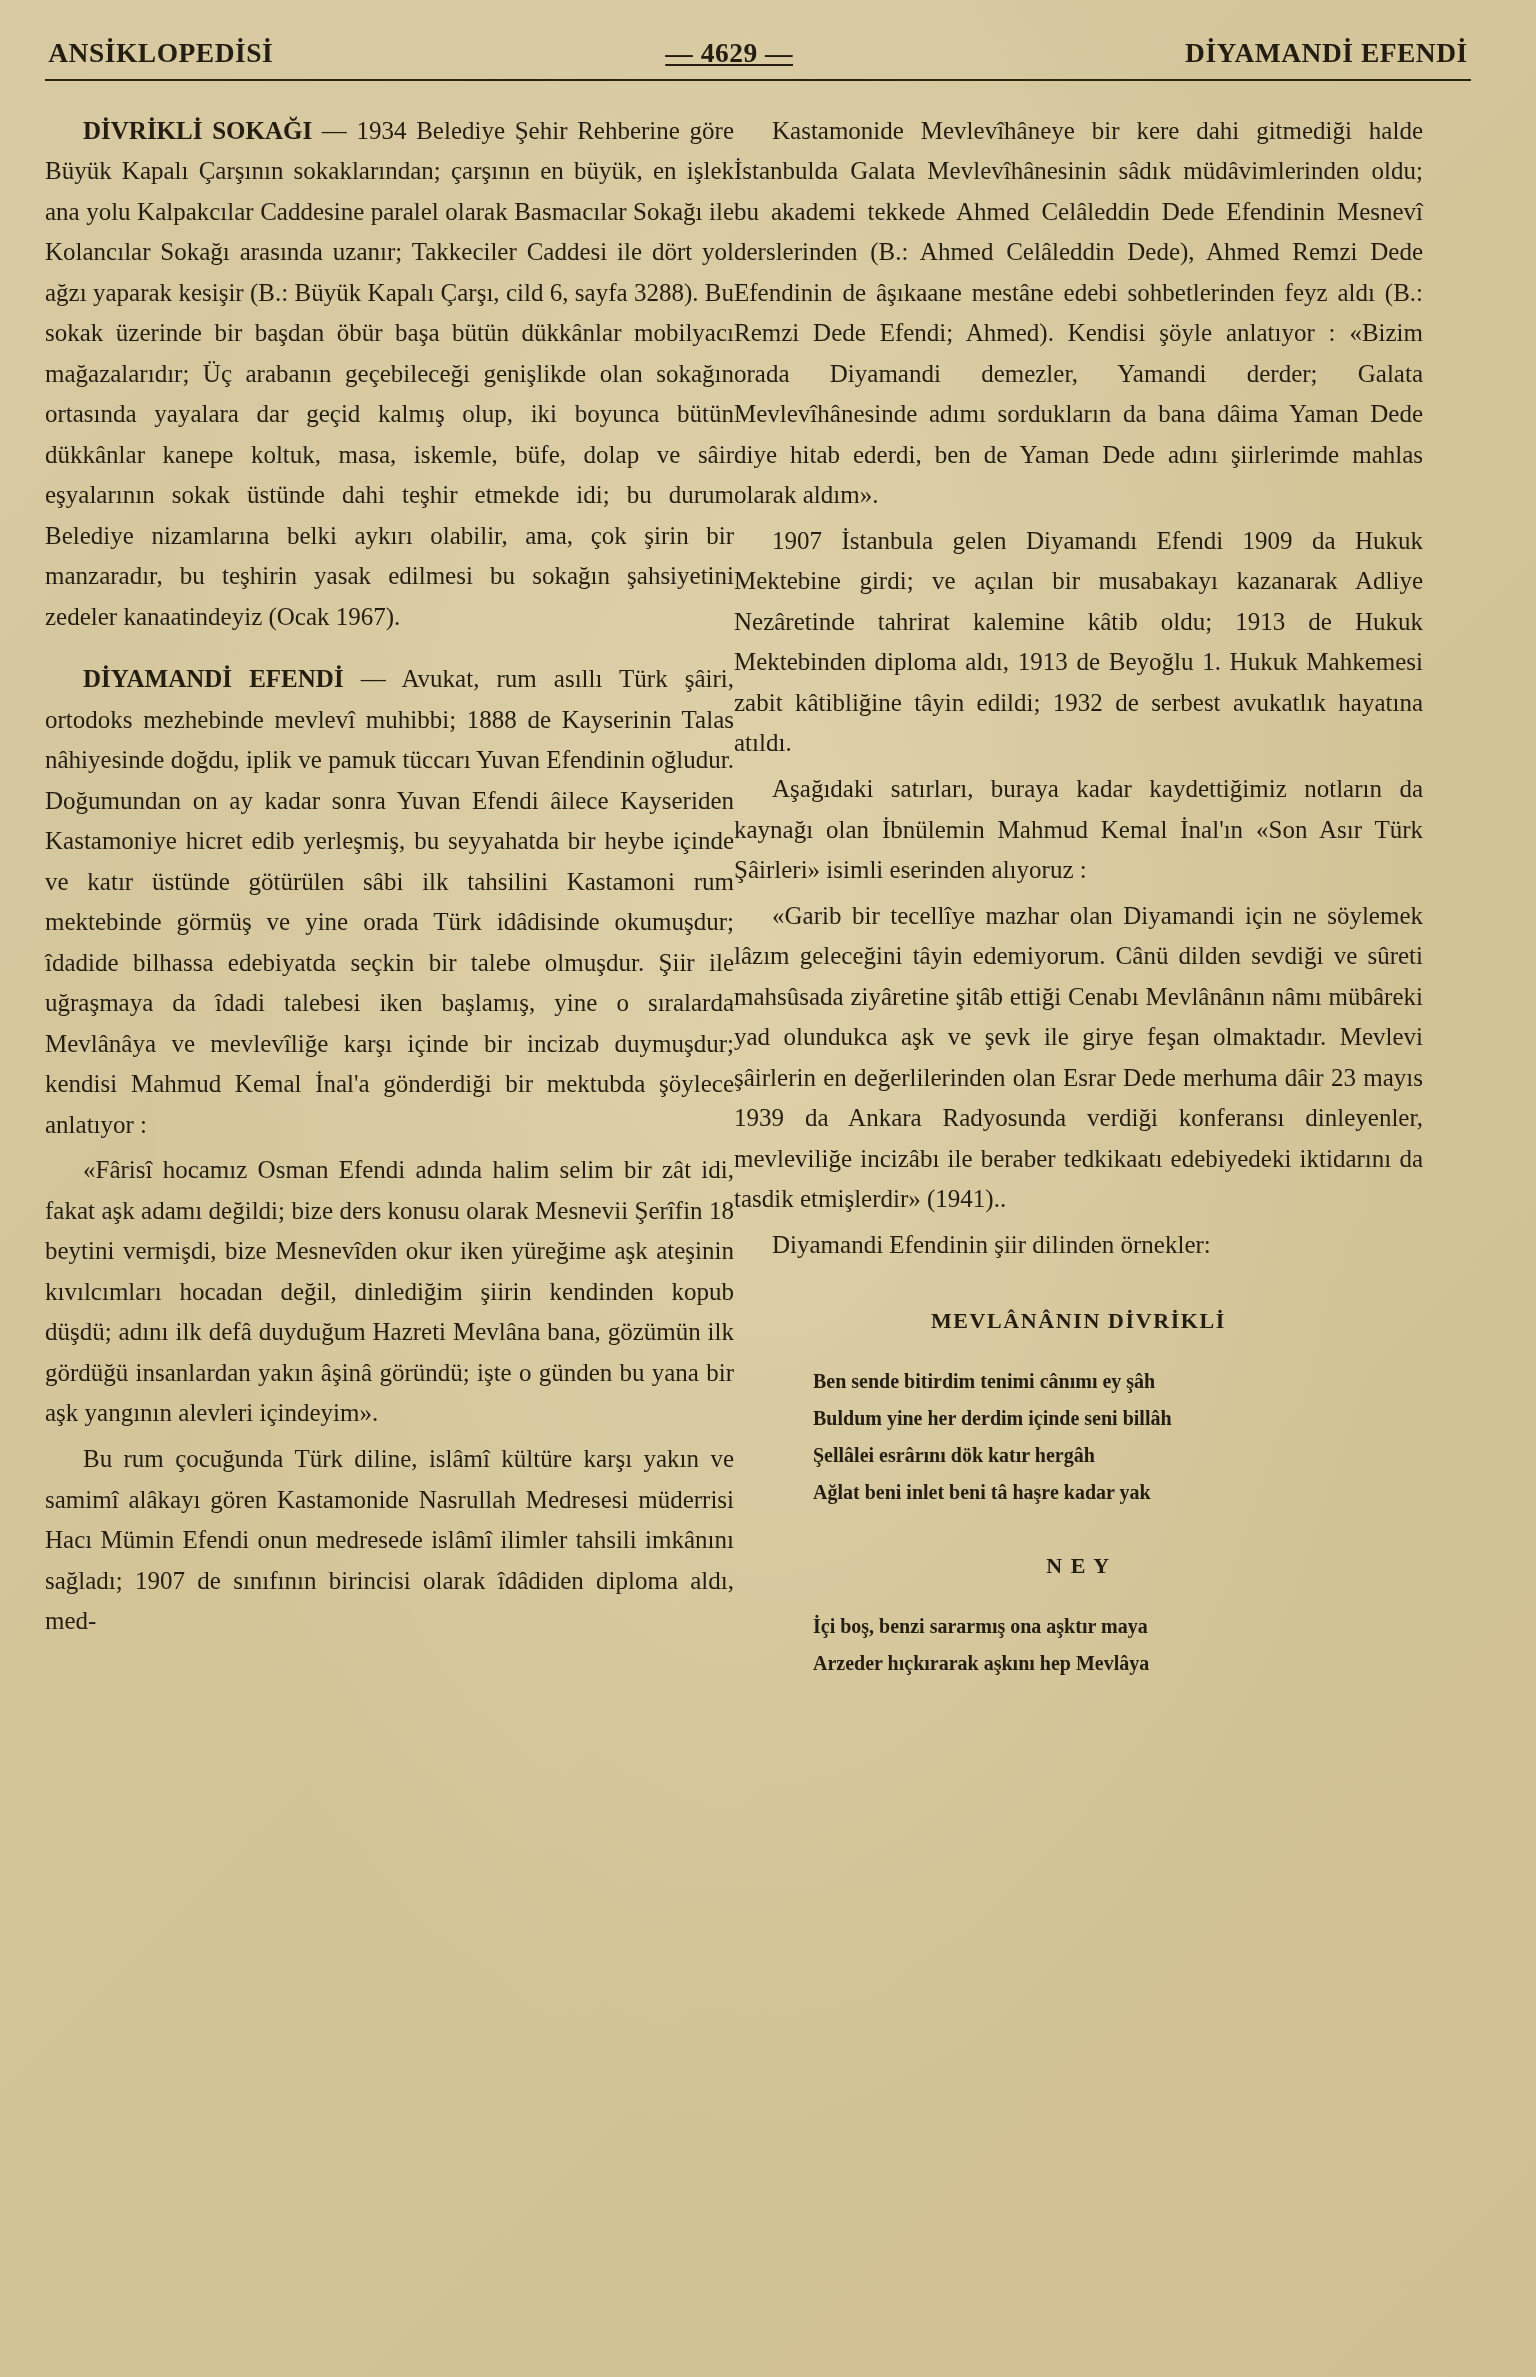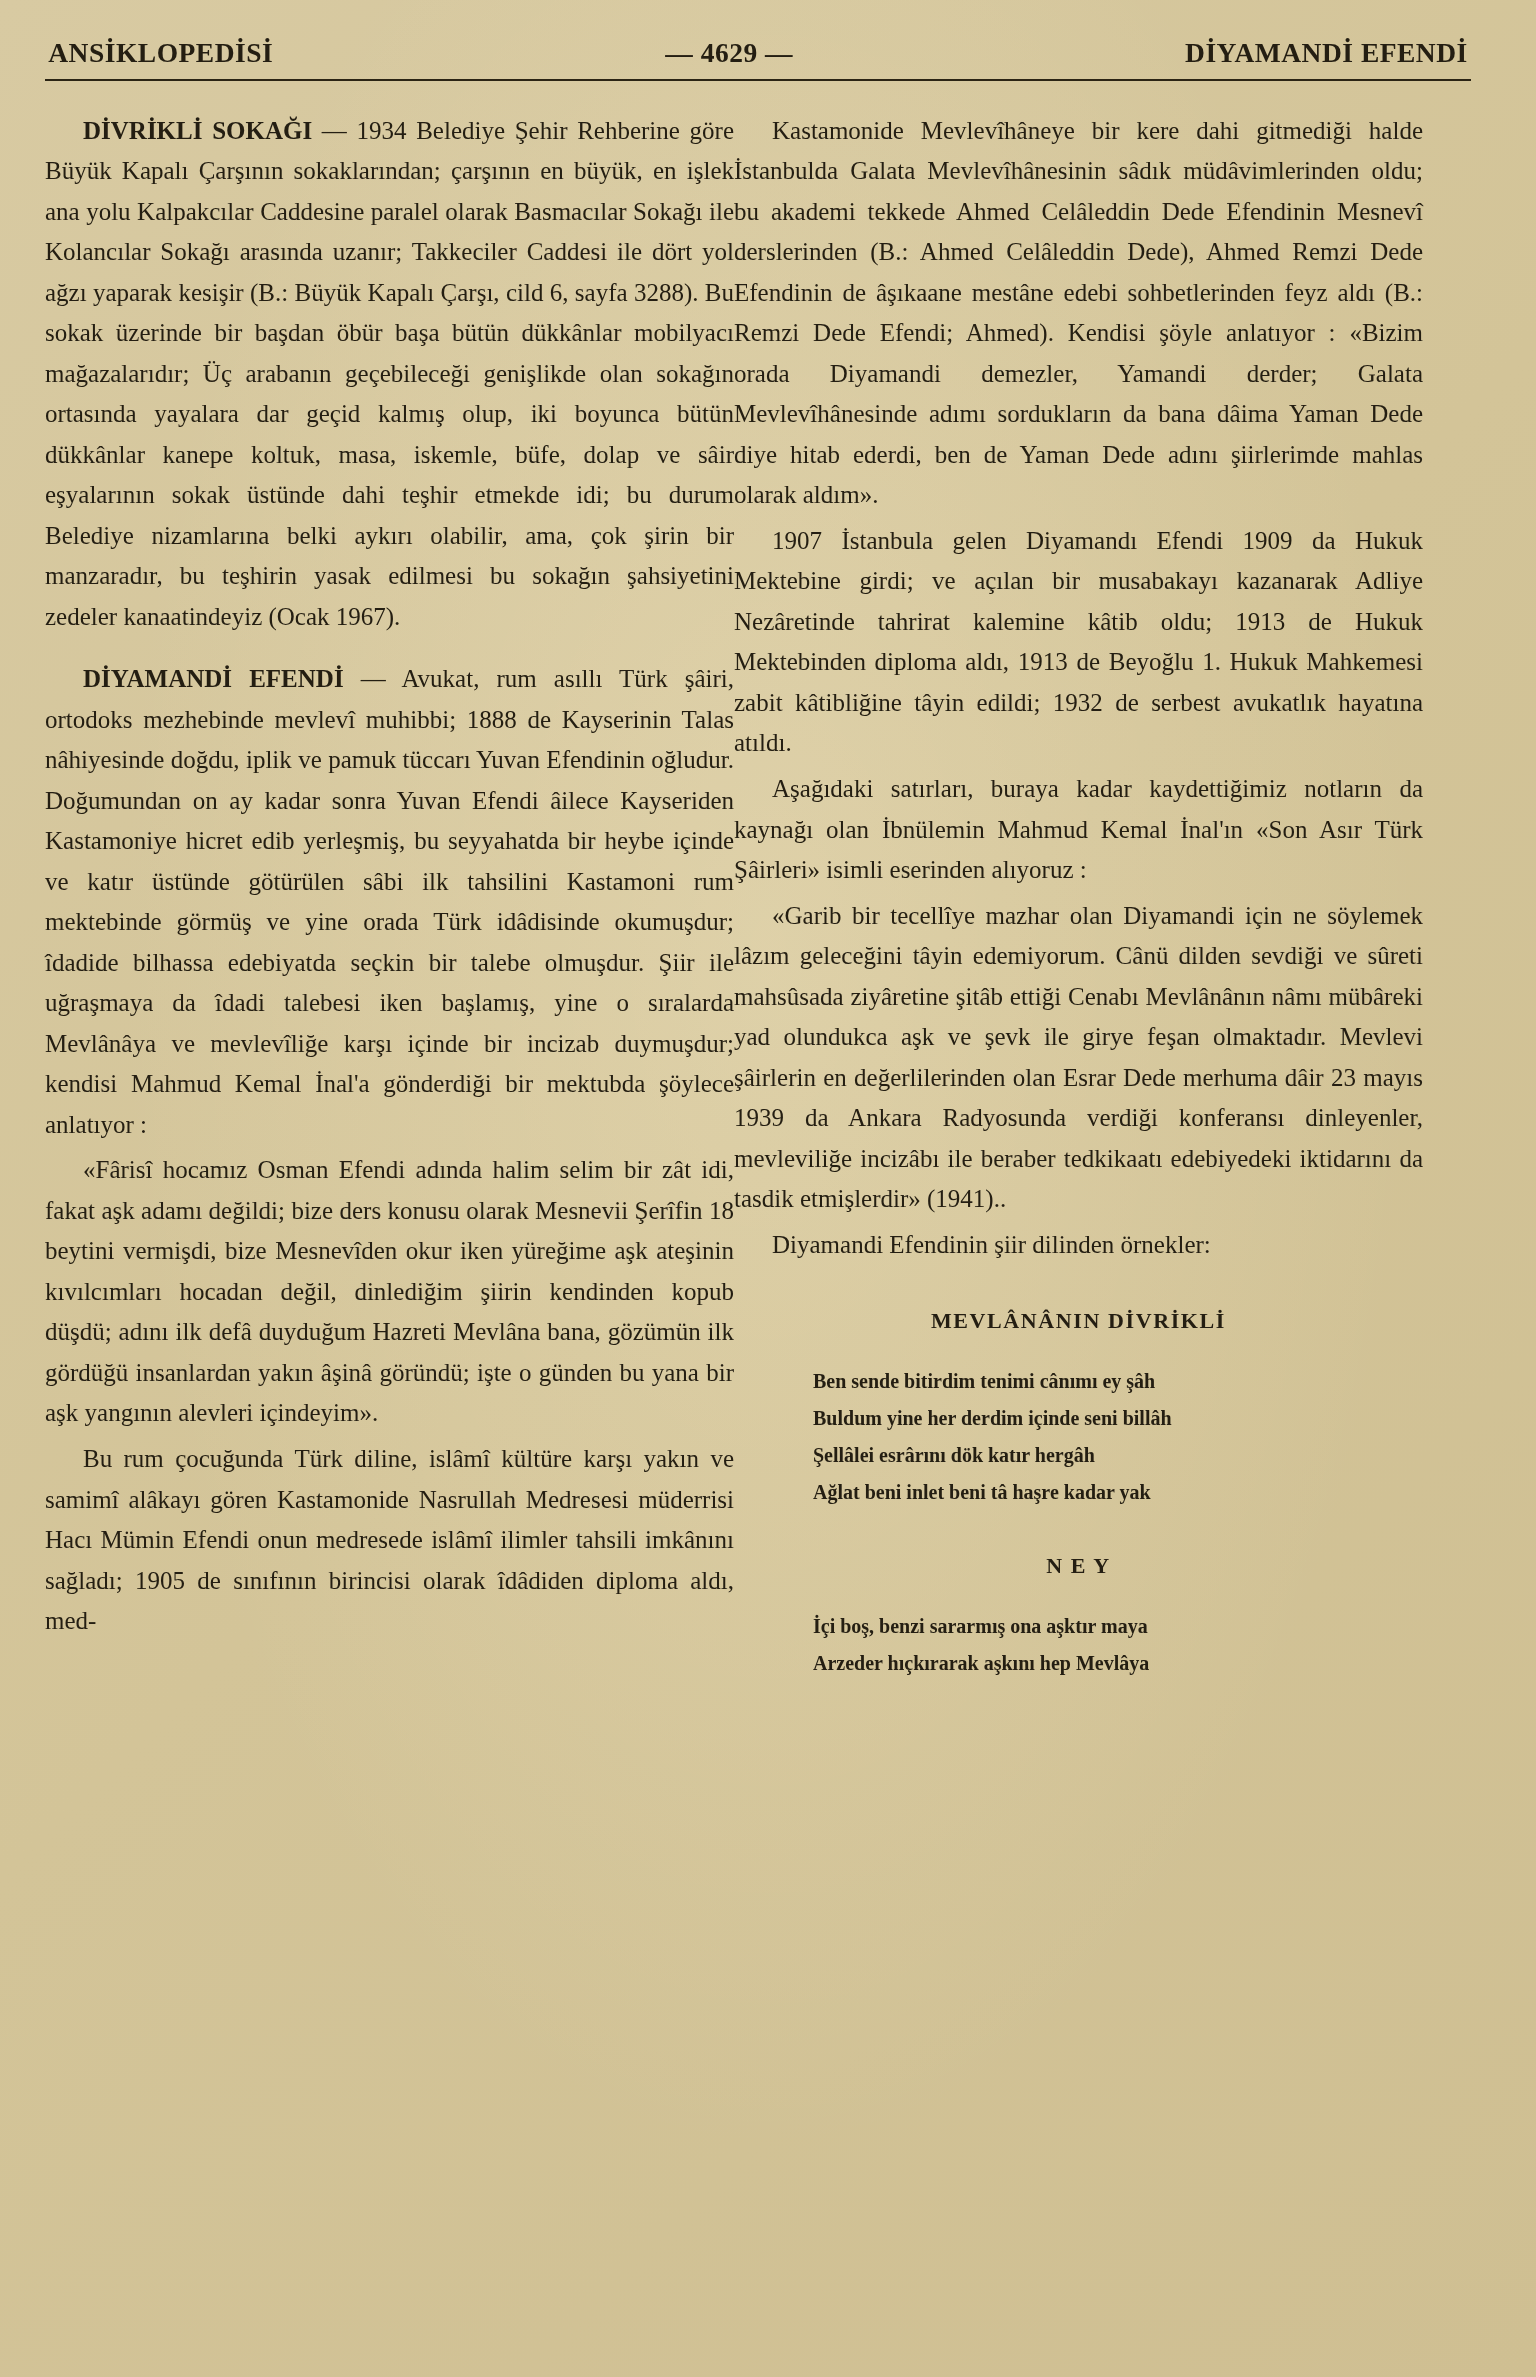--- a/index.html
+++ b/index.html
@@ -23,21 +23,21 @@
   }
   .page-header {
     display: flex;
     justify-content: space-between;
     align-items: baseline;
     font-weight: bold;
     font-size: 27.5px;
     letter-spacing: 0.5px;
     padding: 0 3.2px 9.5px 3.2px;
   }
-  .page-header .hdr-center { text-align: left; }
+  .page-header .hdr-center { text-align: left; text-decoration: underline; }
   .page-header .hdr-right { text-align: right; }
   .header-rule {
     border: 0;
     border-top: 2.6px solid #2b2414;
     margin: 0 0 5.3px 0;
     height: 0;
   }
   .columns {
     display: flex;
     margin-top: 30px;
@@ -86,21 +86,21 @@
   <main class="columns">
 
     <section class="col">
 
       <p class="para entry"><span class="lead">DİVRİKLİ SOKAĞI</span><span> — 1934 Belediye Şehir Rehberine göre Büyük Kapalı Çarşının sokaklarından; çarşının en büyük, en işlek ana yolu Kalpakcılar Caddesine paralel olarak Basmacılar Sokağı ile Kolancılar Sokağı arasında uzanır; Takkeciler Caddesi ile dört yol ağzı yaparak kesişir (B.: Büyük Kapalı Çarşı, cild 6, sayfa 3288). Bu sokak üzerinde bir başdan öbür başa bütün dükkânlar mobilyacı mağazalarıdır; Üç arabanın geçebileceği genişlikde olan sokağın ortasında yayalara dar geçid kalmış olup, iki boyunca bütün dükkânlar kanepe koltuk, masa, iskemle, büfe, dolap ve sâir eşyalarının sokak üstünde dahi teşhir etmekde idi; bu durum Belediye nizamlarına belki aykırı olabilir, ama, çok şirin bir manzaradır, bu teşhirin yasak edilmesi bu sokağın şahsiyetini zedeler kanaatindeyiz (Ocak 1967).</span></p>
 
       <p class="para entry"><span class="lead">DİYAMANDİ EFENDİ</span><span> — Avukat, rum asıllı Türk şâiri, ortodoks mezhebinde mevlevî muhibbi; 1888 de Kayserinin Talas nâhiyesinde doğdu, iplik ve pamuk tüccarı Yuvan Efendinin oğludur. Doğumundan on ay kadar sonra Yuvan Efendi âilece Kayseriden Kastamoniye hicret edib yerleşmiş, bu seyyahatda bir heybe içinde ve katır üstünde götürülen sâbi ilk tahsilini Kastamoni rum mektebinde görmüş ve yine orada Türk idâdisinde okumuşdur; îdadide bilhassa edebiyatda seçkin bir talebe olmuşdur. Şiir ile uğraşmaya da îdadi talebesi iken başlamış, yine o sıralarda Mevlânâya ve mevlevîliğe karşı içinde bir incizab duymuşdur; kendisi Mahmud Kemal İnal'a gönderdiği bir mektubda şöylece anlatıyor :</span></p>
 
       <p class="para">«Fârisî hocamız Osman Efendi adında halim selim bir zât idi, fakat aşk adamı değildi; bize ders konusu olarak Mesnevii Şerîfin 18 beytini vermişdi, bize Mesnevîden okur iken yüreğime aşk ateşinin kıvılcımları hocadan değil, dinlediğim şiirin kendinden kopub düşdü; adını ilk defâ duyduğum Hazreti Mevlâna bana, gözümün ilk gördüğü insanlardan yakın âşinâ göründü; işte o günden bu yana bir aşk yangının alevleri içindeyim».</p>
 
-      <p class="para">Bu rum çocuğunda Türk diline, islâmî kültüre karşı yakın ve samimî alâkayı gören Kastamonide Nasrullah Medresesi müderrisi Hacı Mümin Efendi onun medresede islâmî ilimler tahsili imkânını sağladı; 1905 de sınıfının birincisi olarak îdâdiden diploma aldı, med-</p>
+      <p class="para">Bu rum çocuğunda Türk diline, islâmî kültüre karşı yakın ve samimî alâkayı gören Kastamonide Nasrullah Medresesi müderrisi Hacı Mümin Efendi onun medresede islâmî ilimler tahsili imkânını sağladı; 1907 de sınıfının birincisi olarak îdâdiden diploma aldı, med-</p>
 
     </section>
 
     <section class="col">
 
 
       <p class="para">Kastamonide Mevlevîhâneye bir kere dahi gitmediği halde İstanbulda Galata Mevlevîhânesinin sâdık müdâvimlerinden oldu; bu akademi tekkede Ahmed Celâleddin Dede Efendinin Mesnevî derslerinden (B.: Ahmed Celâleddin Dede), Ahmed Remzi Dede Efendinin de âşıkaane mestâne edebi sohbetlerinden feyz aldı (B.: Remzi Dede Efendi; Ahmed). Kendisi şöyle anlatıyor : «Bizim orada Diyamandi demezler, Yamandi derder; Galata Mevlevîhânesinde adımı sordukların da bana dâima Yaman Dede diye hitab ederdi, ben de Yaman Dede adını şiirlerimde mahlas olarak aldım».</p>
 
       <p class="para">1907 İstanbula gelen Diyamandı Efendi 1909 da Hukuk Mektebine girdi; ve açılan bir musabakayı kazanarak Adliye Nezâretinde tahrirat kalemine kâtib oldu; 1913 de Hukuk Mektebinden diploma aldı, 1913 de Beyoğlu 1. Hukuk Mahkemesi zabit kâtibliğine tâyin edildi; 1932 de serbest avukatlık hayatına atıldı.</p>
 

